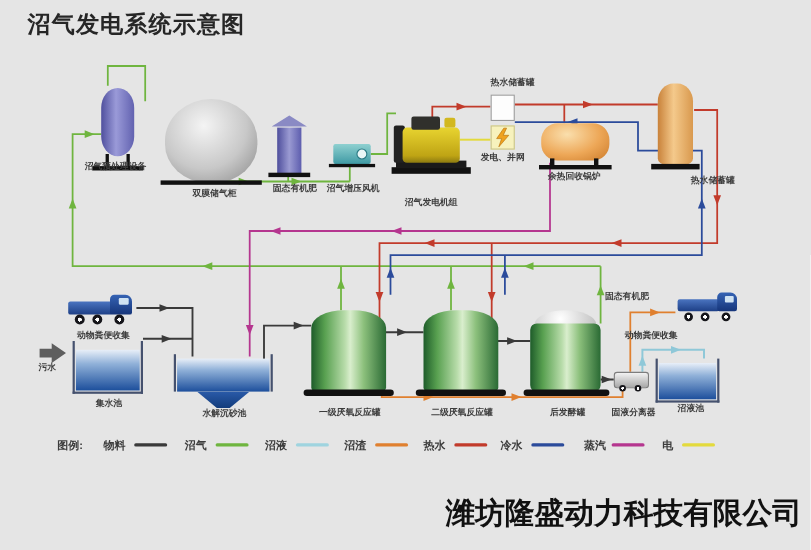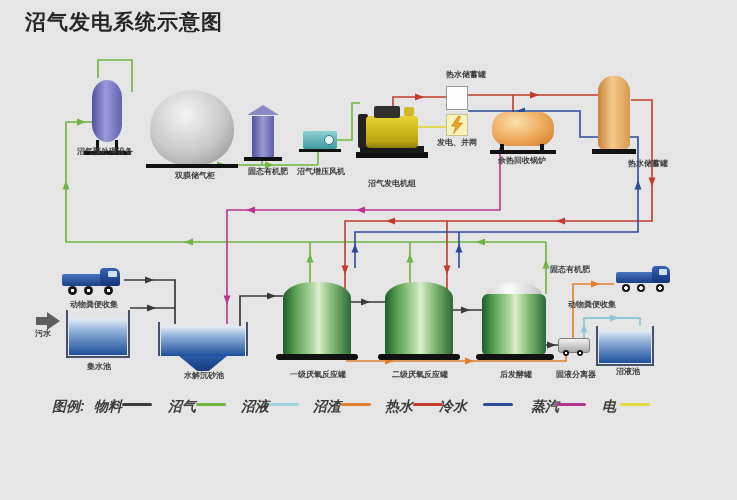--- a/index.html
+++ b/index.html
@@ -21,21 +21,21 @@
   
   .digester{position:absolute;z-index:2;
     background:linear-gradient(90deg,#1e5c2a 0%,#58a050 18%,#b8dcaa 45%,#d9eecd 52%,#8cc07c 70%,#2a6a34 100%);
     border-radius:30px 30px 4px 4px / 16px 16px 4px 4px;}
   
   .truck-bed{position:absolute;background:linear-gradient(180deg,#4a74c0,#1d3f86);border-radius:2px;z-index:2;}
   .truck-cab{position:absolute;background:linear-gradient(180deg,#3563b4,#16357a);border-radius:4px 6px 2px 2px;z-index:2;}
   .truck-win{position:absolute;background:#cfe2f2;border-radius:1px;z-index:3;}
   .wheel{position:absolute;border-radius:50%;background:radial-gradient(circle,#fff 0 28%,#15151a 30% 100%);z-index:3;}
   
-  .lg-label{position:absolute;top:398px;font-size:14px;font-weight:bold;color:#3c3c3c;z-index:5;font-style:italic;}
+  .lg-label{position:absolute;top:398px;font-size:10px;font-weight:bold;color:#3c3c3c;z-index:5;}
   .lg-line{position:absolute;top:403px;height:3px;border-radius:2px;z-index:5;}
 </style>
 </head>
 <body>
 
 <div id="stage">
 
   <div id="title">沼气发电系统示意图</div>
 
   <svg class="layer" width="737" height="500" viewBox="0 0 737 500">
@@ -252,21 +252,22 @@
   <div class="lg-label" style="left:94px;">物料</div>
   <div class="lg-line" style="left: 122px; width: 30px; background-color: rgb(58, 58, 58);"></div>
   <div class="lg-label" style="left:168px;">沼气</div>
   <div class="lg-line" style="left: 196px; width: 30px; background-color: rgb(111, 181, 63);"></div>
   <div class="lg-label" style="left:241px;">沼液</div>
   <div class="lg-line" style="left: 269px; width: 30px; background-color: rgb(159, 212, 223);"></div>
   <div class="lg-label" style="left:313px;">沼渣</div>
   <div class="lg-line" style="left: 341px; width: 30px; background-color: rgb(224, 128, 47);"></div>
   <div class="lg-label" style="left:385px;">热水</div>
   <div class="lg-line" style="left: 413px; width: 30px; background-color: rgb(194, 59, 43);"></div>
-  <div class="lg-label" style="left:439px;">冷水</div>
+  <div class="lg-label" style="left:455px;">冷水</div>
   <div class="lg-line" style="left: 483px; width: 30px; background-color: rgb(43, 75, 155);"></div>
   <div class="lg-label" style="left:531px;">蒸汽</div>
   <div class="lg-line" style="left: 556px; width: 30px; background-color: rgb(181, 54, 143);"></div>
   <div class="lg-label" style="left:602px;">电</div>
   <div class="lg-line" style="left: 620px; width: 30px; background-color: rgb(227, 218, 61);"></div>
 
+  <div id="company">潍坊隆盛动力科技有限公司</div>
 
 </div>
 
 </body></html>

